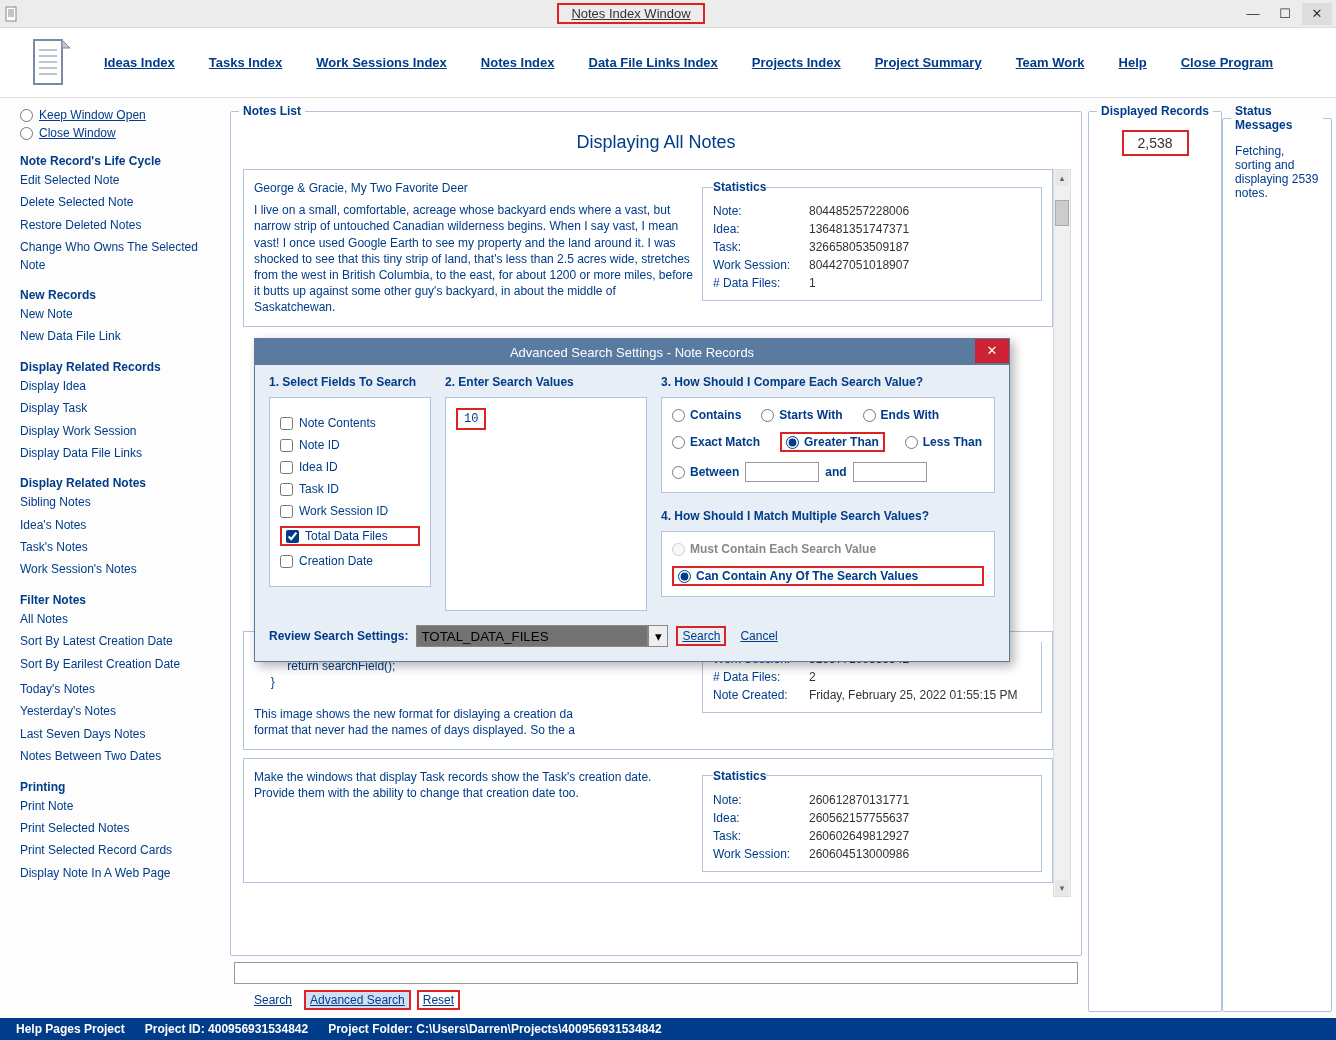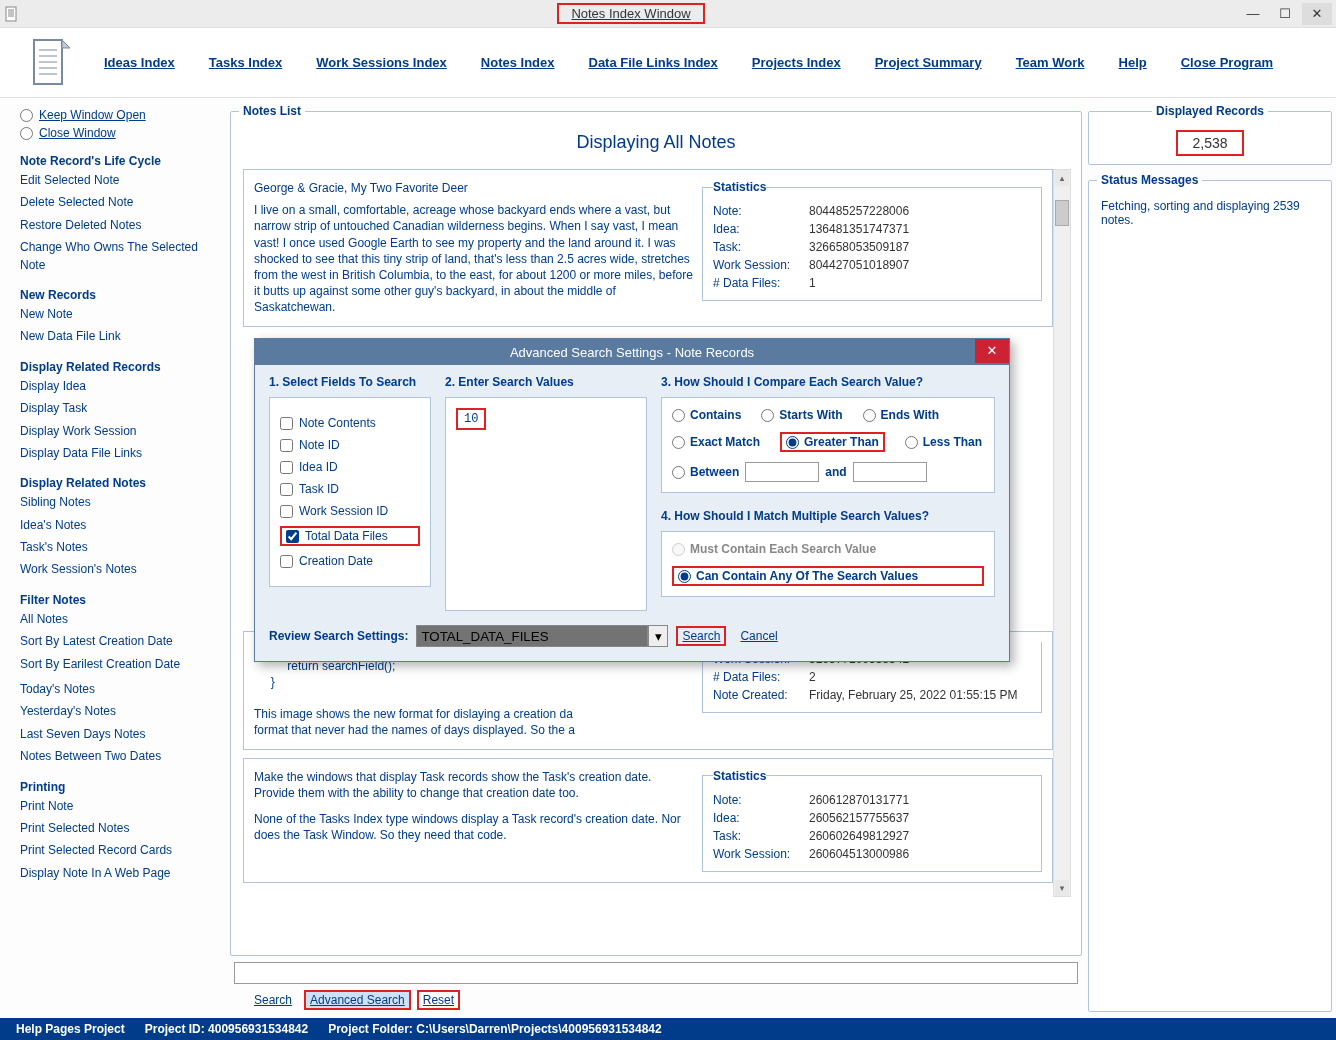--- a/index.html
+++ b/index.html
@@ -18,21 +18,21 @@
 .main { display: flex; height: calc(100% - 28px - 70px - 22px); background: #fdfdfd; }
 .sidebar { width: 224px; padding: 10px 6px 10px 20px; overflow-y: auto; }
 .sidebar .radio-row { display: flex; align-items: center; gap: 6px; margin-bottom: 4px; color: #003c8a; }
 .sidebar .radio-row input { accent-color: #003c8a; }
 .sidebar .radio-row span { text-decoration: underline; }
 .sidebar .section-head { color: #003c8a; font-weight: bold; margin-top: 14px; margin-bottom: 4px; font-size: 12px; }
 .sidebar .link { color: #003c8a; cursor: pointer; margin-bottom: 5px; display: block; line-height: 1.45; }
 
 .content { flex: 1; display: flex; padding: 6px 4px 6px 6px; gap: 6px; }
 .notes-col { flex: 1; display: flex; flex-direction: column; }
-.right-col { width: 244px; display: flex; flex-direction: column; gap: 8px; }
+.right-col { width: 244px; display: flex; flex-direction: row; gap: 0; }
 
 fieldset.fs { border: 1px solid #b0c4de; border-radius: 2px; padding: 8px; background: #fff; }
 fieldset.fs > legend { color: #003c8a; font-weight: bold; padding: 0 4px; font-size: 12px; }
 
 .notes-header { text-align: center; color: #003c8a; font-size: 18px; margin: 6px 0 16px; }
 .card-scroll { height: 728px; overflow: hidden; position: relative; }
 .card { border: 1px solid #b0c4de; margin: 0 20px 8px 4px; padding: 10px; display: flex; gap: 8px; }
 .card .body { flex: 1; color: #003c8a; font-size: 12px; line-height: 1.35; }
 .card .body .title { margin-bottom: 6px; }
 .card .stats { width: 340px; }
@@ -250,21 +250,20 @@
                     <span class="k">Note Created:</span>
                     <span class="v">Friday, February 25, 2022   01:55:15 PM</span>
                   </div>
               </fieldset>
             </div>
           </div>
 
           <div class="card">
             <div class="body">
               <div class="title">Make the windows that display Task records show the Task's creation date. Provide them with the ability to change that creation date too.</div>
-              <div style="margin-top:10px">None of the Tasks Index type windows display a Task record's creation date. Nor does the Task Window. So they need that code.</div>
             </div>
             <div class="stats">
               <fieldset>
                   <legend>Statistics</legend>
                 <div class="stat-row">
                     <span class="k">Note:</span>
                     <span class="v">260612870131771</span>
                   </div>
                 <div class="stat-row">
                     <span class="k">Idea:</span>

